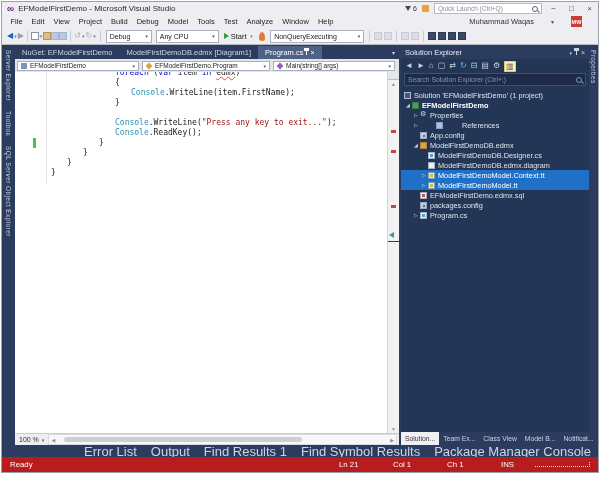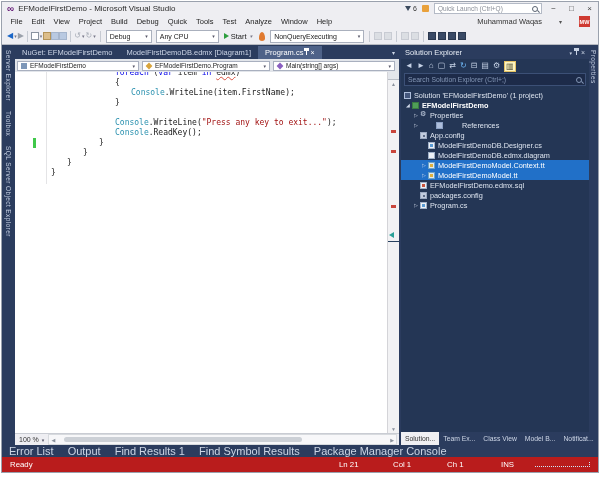--- a/index.html
+++ b/index.html
@@ -15,21 +15,21 @@
   .funnel{width:0;height:0;border-left:3px solid transparent;border-right:3px solid transparent;border-top:5px solid #3b4a5e;}
   .alert{width:7px;height:7px;background:#e9a13b;border-radius:1px;}
   .qlaunch{width:100px;height:9px;background:#fff;border:1px solid #b4bac6;font-size:6.5px;color:#8a8f99;display:flex;align-items:center;padding:0 3px;}
   .mag{margin-left:auto;width:4px;height:4px;border:1px solid #5a6372;border-radius:50%;position:relative;}
   .mag::after{content:'';position:absolute;left:4px;top:4px;width:3px;height:1px;background:#5a6372;transform:rotate(45deg);}
   .wbtn{font-size:8px;color:#444;width:13px;text-align:center;line-height:12px;}
 
   
   .menubar{position:absolute;top:13px;left:0;right:0;height:13px;background:#eeeef2;display:flex;align-items:center;font-size:7.5px;color:#1e1e1e;padding-left:4px;}
   .menu-item{padding:0 4.5px;line-height:13px;}
-  .menu-right{margin-left:auto;display:flex;align-items:center;gap:17px;padding-right:8px;}
+  .menu-right{margin-left:auto;display:flex;align-items:center;gap:17px;padding-right:16px;}
   .user{font-size:7.5px;color:#333;}
   .ucaret{font-size:6px;color:#555;}
   .avatar{width:11px;height:11px;background:#cf3a32;color:#fff;font-size:5.5px;font-weight:bold;display:flex;align-items:center;justify-content:center;}
 
   
   .toolbar{position:absolute;top:26px;left:0;right:0;height:17px;background:#eeeef2;border-bottom:1px solid #b7bac1;display:flex;align-items:center;padding-left:5px;box-sizing:border-box;}
   .tico{display:inline-block;width:8px;height:8px;box-sizing:border-box;flex:none;}
   .t-back{color:#1a66c7;font-size:8px;width:auto;height:auto;line-height:8px;}
   .t-fwd{color:#9aa0aa;font-size:8px;width:auto;height:auto;line-height:8px;}
   .dd-caret{font-size:5px;color:#778;margin:0 1px;}
@@ -120,21 +120,21 @@
   .ti-edmx{background:#d8a44c;border:1px solid #b3823a;}
   .ti-cs-file{background:#eef1f6;border:1px solid #9fb0c8;} .ti-cs-file::after{content:'';position:absolute;left:1px;top:1px;width:3px;height:3px;background:#5a9bd4;}
   .ti-diagram{background:#eef1f6;border:1px solid #9fb0c8;}
   .ti-tt-file{background:#dcebf5;border:1px solid #6fa3c4;} .ti-tt-file::after{content:'';position:absolute;left:1px;top:1px;width:3px;height:3px;background:#e0b23e;}
   .ti-sql-file{background:#eef1f6;border:1px solid #9fb0c8;} .ti-sql-file::after{content:'';position:absolute;left:1px;top:1px;width:3px;height:3px;background:#c9553f;}
   .se-tabs{position:absolute;left:0;right:0;bottom:0;height:13px;background:#2b3c5e;display:flex;align-items:stretch;font-size:6.8px;}
   .se-tab{padding:0 4px;display:flex;align-items:center;color:#cdd6e6;white-space:nowrap;}
   .se-tab.active{background:#f0f0f3;color:#333;}
 
   
-  .bottom-tabs{position:absolute;left:0;right:0;bottom:15px;height:12px;background:#2b3c5e;display:flex;align-items:center;padding-left:0;font-size:11px;color:#ccd5e4;}
+  .bottom-tabs{position:absolute;left:0;right:0;bottom:15px;height:12px;background:#2b3c5e;display:flex;align-items:center;padding-left:0;font-size:13px;color:#ccd5e4;justify-content:flex-end;}
   .btab{padding:0 7px;}
   .statusbar{position:absolute;left:0;right:0;bottom:0;height:15px;background:#b91c1c;color:#fff;font-size:7.8px;display:flex;align-items:center;padding:0 8px;box-sizing:border-box;}
   .sb-right{margin-left:auto;display:flex;align-items:center;}
   .sb-right span{display:inline-block;width:54px;}
   .sb-right span.last{width:34px;}
   .grip{width:4px;height:4px;border-right:1px dotted #cfe6fa;border-bottom:1px dotted #cfe6fa;}
 </style>
 </head>
 <body>
 
@@ -160,21 +160,21 @@
   </div>
 
   <div class="menubar">
     <span id="menu-items" style="display:flex;">
         <span class="menu-item">File</span>
         <span class="menu-item">Edit</span>
         <span class="menu-item">View</span>
         <span class="menu-item">Project</span>
         <span class="menu-item">Build</span>
         <span class="menu-item">Debug</span>
-        <span class="menu-item">Quick</span>
+        <span class="menu-item">Model</span>
         <span class="menu-item">Tools</span>
         <span class="menu-item">Test</span>
         <span class="menu-item">Analyze</span>
         <span class="menu-item">Window</span>
         <span class="menu-item">Help</span>
       </span>
     <span class="menu-right">
       <span class="user">Muhammad Waqas</span>
       <span class="ucaret">▾</span>
       <span class="avatar">MW</span>
@@ -351,20 +351,25 @@
           <div class="trow" style="padding-left: 11px; gap: 16px;">
             <span class="exp">▷</span>
             <span class="ticon ti-references"></span>
             <span class="tlabel">References</span>
           </div>
           <div class="trow" style="padding-left: 11px;">
             <span class="exp"></span>
             <span class="ticon ti-config"></span>
             <span class="tlabel">App.config</span>
           </div>
+          <div class="trow" style="padding-left: 11px;">
+            <span class="exp">◢</span>
+            <span class="ticon ti-edmx"></span>
+            <span class="tlabel">ModelFirstDemoDB.edmx</span>
+          </div>
           <div class="trow" style="padding-left: 19px;">
             <span class="exp"></span>
             <span class="ticon ti-cs-file"></span>
             <span class="tlabel">ModelFirstDemoDB.Designer.cs</span>
           </div>
           <div class="trow" style="padding-left: 19px;">
             <span class="exp"></span>
             <span class="ticon ti-diagram"></span>
             <span class="tlabel">ModelFirstDemoDB.edmx.diagram</span>
           </div>

